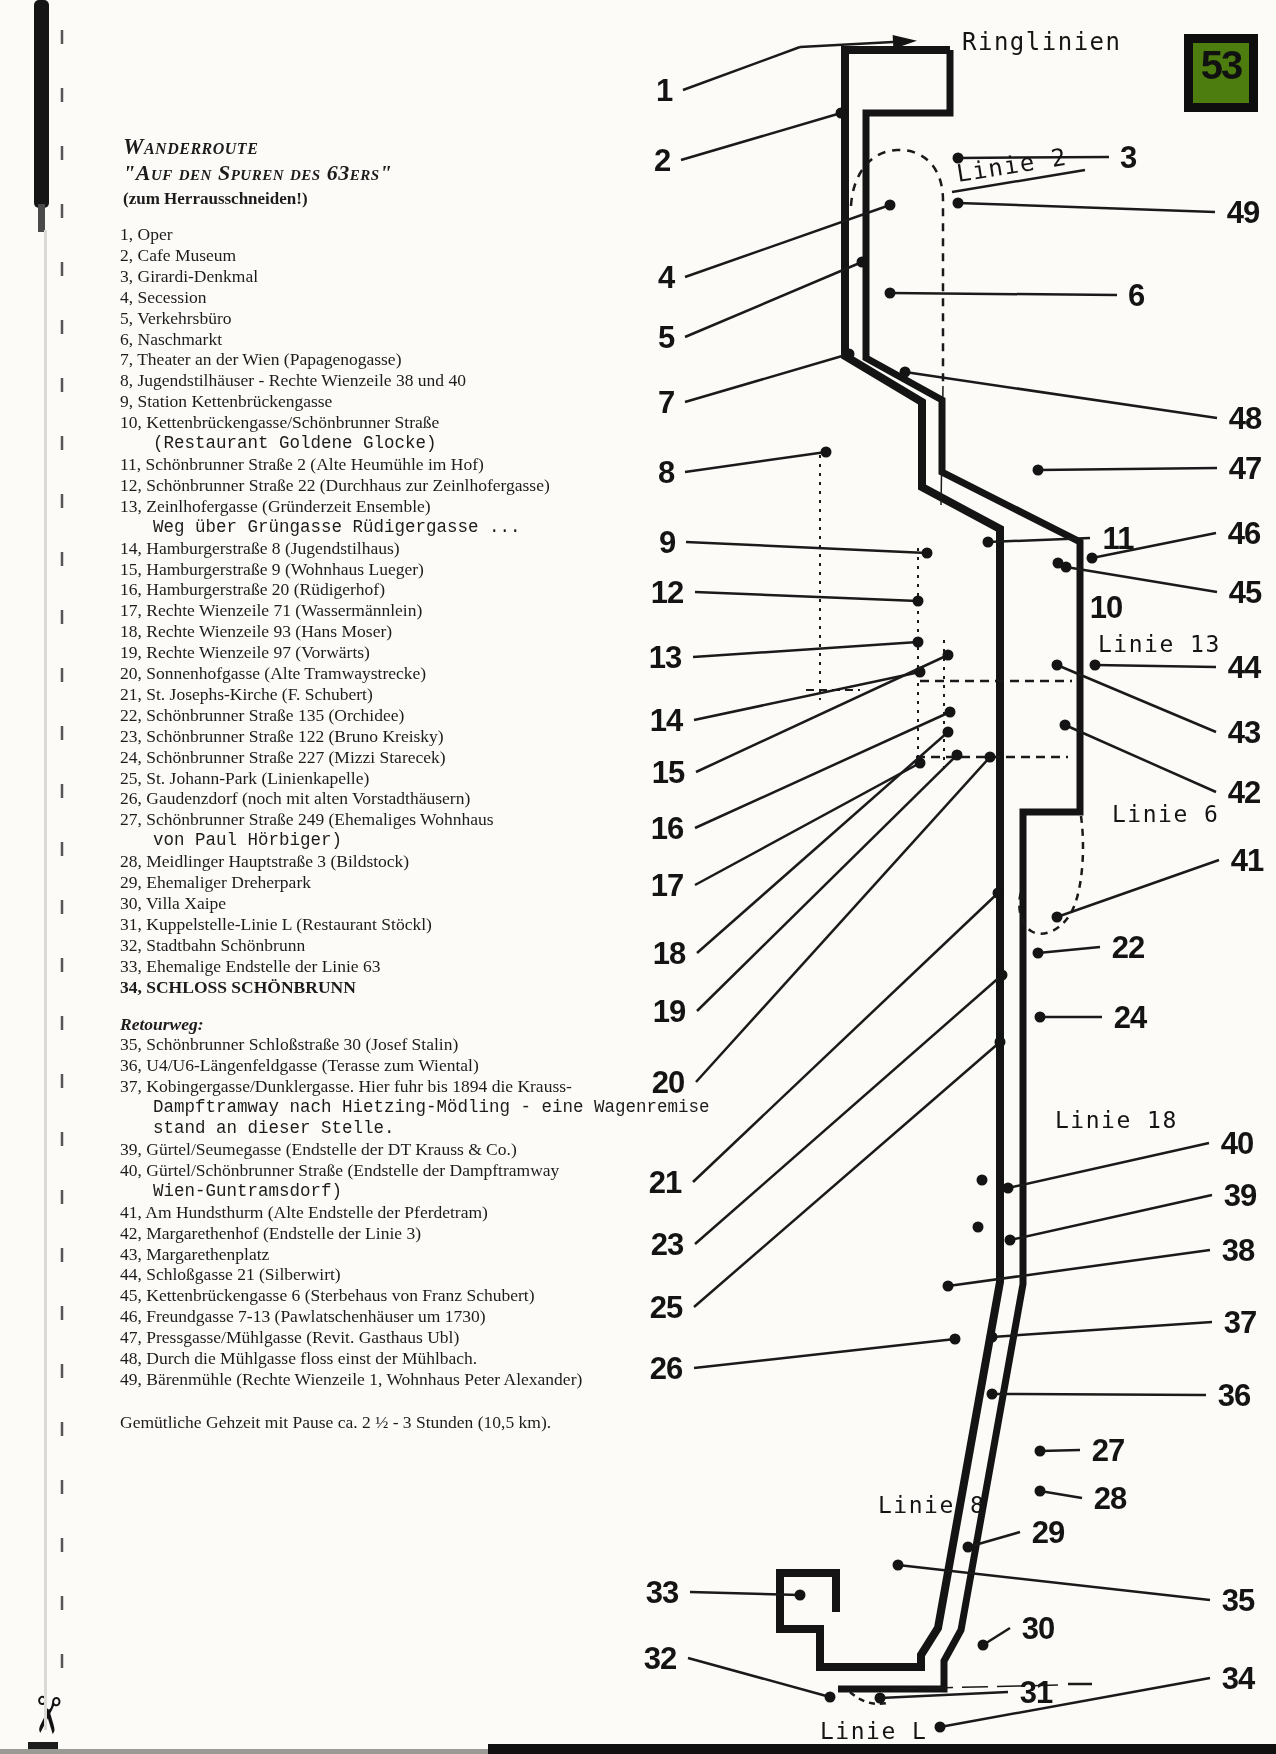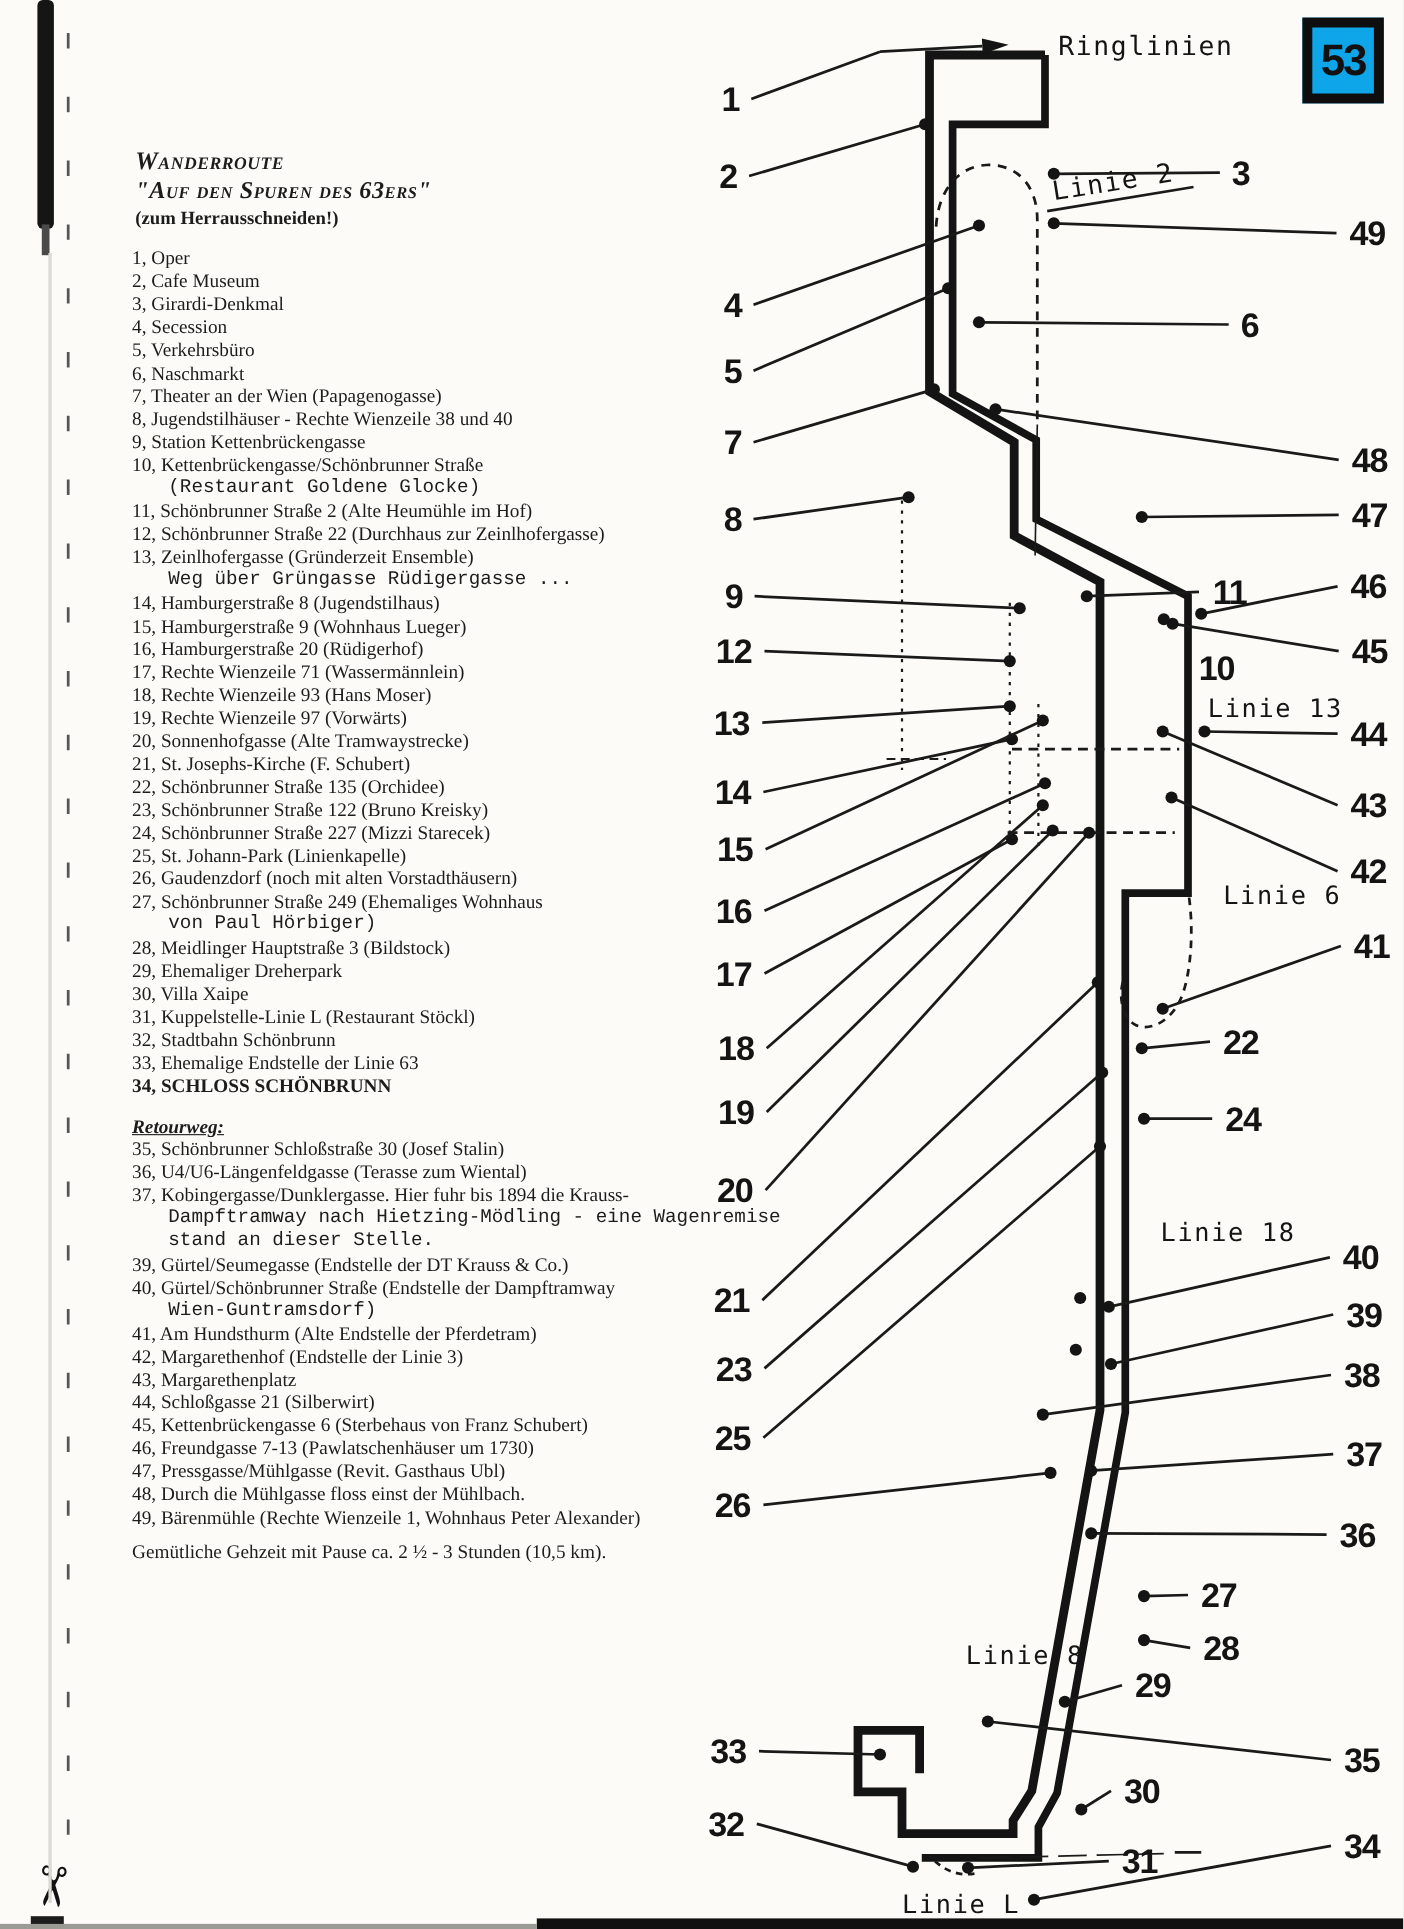--- a/index.html
+++ b/index.html
@@ -7,30 +7,30 @@
         font-family:"Liberation Serif", serif;color:#1c1c1c;}
   
   #title-block{position:absolute;left:123px;top:134px;width:480px;}
   #title-line1{font:700 italic 23px/26px "Liberation Serif", serif;font-variant:small-caps;letter-spacing:.5px;}
   #title-line2{font:700 italic 22px/26px "Liberation Serif", serif;font-variant:small-caps;letter-spacing:.5px;}
   #title-sub{font:700 17px/22px "Liberation Serif", serif;margin-top:2px;}
   #stop-list{position:absolute;left:120px;top:224px;width:492px;}
   .ln{font:17.5px/20.9px "Liberation Serif", serif;white-space:nowrap;}
   .cont{padding-left:33px;font-family:Liberation Mono, monospace;}
   .bold{font-weight:700;}
-  .head{font-weight:700;font-style:italic;text-decoration:underline;margin-top:16px;}
-  .gap{margin-top:10px;}
+  .head{font-weight:700;font-style:italic;margin-top:16px;}
+  .gap{margin-top:22px;}
   #bottom-note{position:absolute;left:98px;top:1676px;font:17.5px "Liberation Serif", serif;}
   
   svg{position:absolute;left:0;top:0;}
   .co-num{font:700 31px "Liberation Sans", sans-serif;fill:#141414;letter-spacing:-1px;}
   .line-label{font-family:"DejaVu Sans Mono", monospace;fill:#141414;letter-spacing:1.5px;}
   
-  #page-number-box{position:absolute;left:1184px;top:16px;width:56px;height:60px;
-      border:9px solid #0e0e0e;background:#0ea5e9;display:flex;align-items:center;justify-content:center;}
+  #page-number-box{position:absolute;left:1184px;top:34px;width:56px;height:60px;
+      border:9px solid #0e0e0e;background:#4d7c0f;display:flex;align-items:flex-start;justify-content:center;}
   #page-number{font:700 40px "Liberation Sans", sans-serif;color:#111;letter-spacing:-2px;}
   
   #scissors{position:absolute;left:26px;top:1686px;font-size:50px;color:#111;
       font-family:"DejaVu Sans", sans-serif;transform:rotate(95deg);}
 </style>
 </head>
 <body>
 
 <div id="page">
 

